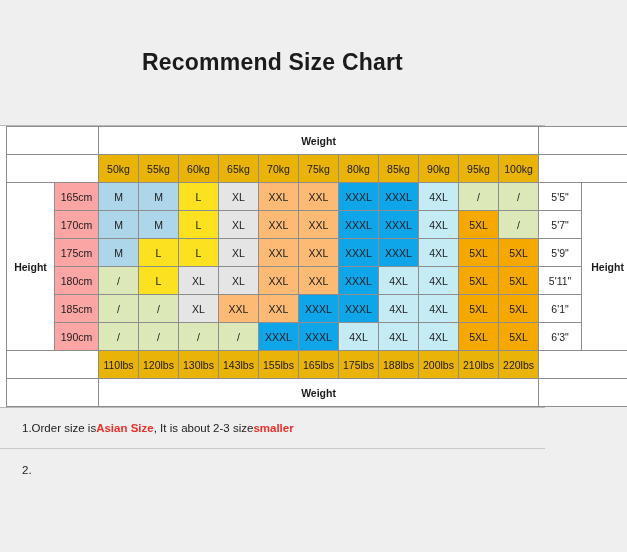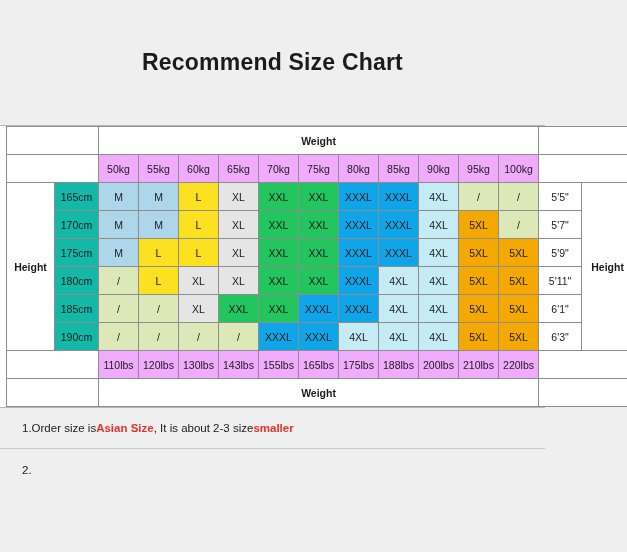--- a/index.html
+++ b/index.html
@@ -80,37 +80,37 @@
   }
   td.axis-label-right {
     font-weight: bold;
     font-size: 11.5px;
     background: #ffffff;
     border: none;
     border-left: 1px solid #8d8d8d;
   }
   td.unit {
     font-size: 10.5px;
-    background: #f0abfc;
+    background: #eab308;
   }
   td.htcm {
     font-size: 10.5px;
-    background: #14b8a6;
+    background: #fca5a5;
   }
   td.htin {
     font-size: 10.5px;
     background: #ffffff;
   }
   td.sz { font-size: 10.5px; }
 
   
   .c-m    { background: #aed6ea; }
   .c-l    { background: #fbe11f; }
   .c-xl   { background: #e5e5e5; }
-  .c-xxl  { background: #22c55e; }
+  .c-xxl  { background: #fdba74; }
   .c-xxxl { background: #0ea5e9; }
   .c-4xl  { background: #c5ecf5; }
   .c-5xl  { background: #f5a800; }
   .c-na   { background: #dde8b8; }
 
   
   .notes {
     background: #efeff0;
   }
   .note {

